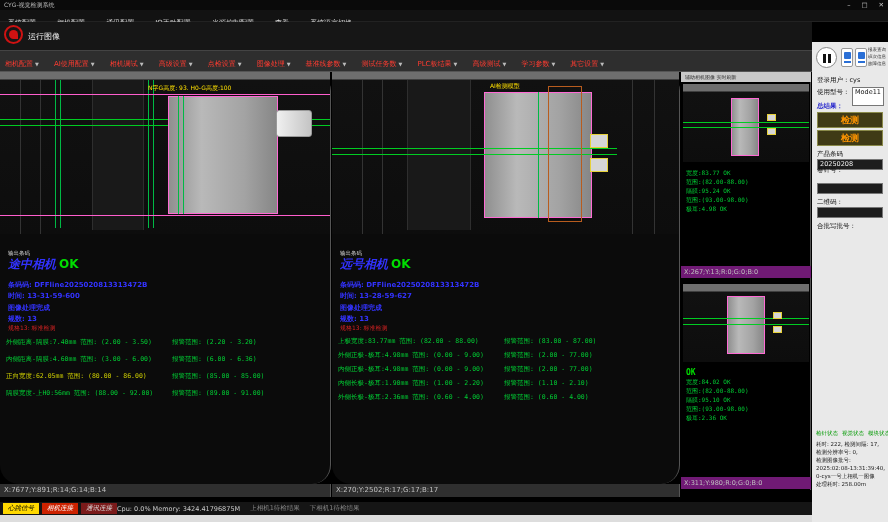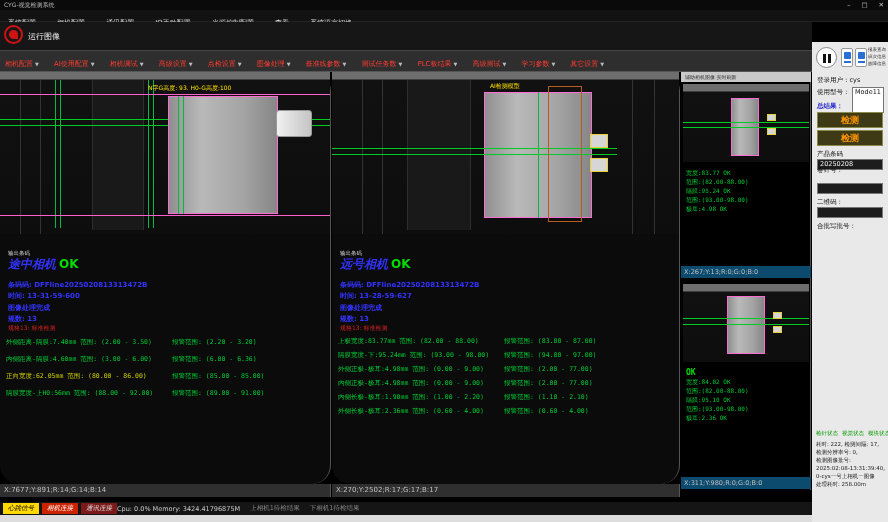--- a/index.html
+++ b/index.html
@@ -47,21 +47,21 @@
   .mrow .a { margin-left:4px; }
   .mrow .warn { color:#cccc00; }
   .rowh17 .mrow { height:17px; }
   .rowh14 .mrow { height:14px; }
   .coordbar { background:#2f2f2f; color:#c0c0c0; font-size:7px; line-height:13px; padding-left:4px; border-right:1px solid #555; }
 
   
   .thumbcol { left:681px; top:72px; width:130px; height:418px; background:#000; border-right:1px solid #555; }
   .auxhdr { position:absolute; left:0; top:0; width:130px; height:10px; background:#c9c9c9; color:#333; font-size:5px; line-height:10px; padding-left:4px; }
   .tlines { position:absolute; color:#00cc33; font-size:6px; line-height:9px; font-family:"DejaVu Sans Mono", monospace; }
-  .tcoord { position:absolute; left:0; width:130px; height:12px; background:#0c4a6e; color:#c0c0c0; font-size:6.5px; line-height:12px; padding-left:3px; }
+  .tcoord { position:absolute; left:0; width:130px; height:12px; background:#701a75; color:#c0c0c0; font-size:6.5px; line-height:12px; padding-left:3px; }
   .tok { color:#00dd00; font-weight:bold; font-size:8px; }
 
   
   .rightpanel { left:812px; top:42px; width:76px; height:480px; background:#e9e9e9; color:#111; }
   .pausebtn { position:absolute; left:4px; top:5px; width:21px; height:21px; background:#fff; border:1px solid #888; border-radius:50%; cursor:pointer; }
   .pausebtn i { position:absolute; top:6px; width:3px; height:9px; background:#111; }
   .pausebtn i:first-child { left:6px; } .pausebtn i:last-child { left:11px; }
   .toolbtn { position:absolute; width:12px; height:19px; background:#fff; border:1px solid #999; border-radius:2px; cursor:pointer; }
   .toolbtn i { position:absolute; left:2px; top:3px; width:7px; height:7px; background:#2a6fd6; border-radius:1px; }
   .toolbtn u { position:absolute; left:2px; top:12px; width:7px; height:2px; background:#2a6fd6; }
@@ -204,24 +204,20 @@
     <div class="bline" style="left:8px;top:219px;">时间: 13-28-59-627</div>
     <div class="bline" style="left:8px;top:231px;">图像处理完成</div>
     <div class="bline" style="left:8px;top:242px;">规数: 13</div>
     <div class="rline" style="left:8px;top:252px;">规格13: 标准检测</div>
     <div class="mrows rowh14" style="top:265px;">
       <div class="mrow">
           <span class="m">上极宽度:83.77mm 范围: (82.00 - 88.00)</span>
           <span class="a">报警范围: (83.00 - 87.00)</span>
         </div>
       <div class="mrow">
-          <span class="m">隔膜宽度-下:95.24mm 范围: (93.00 - 98.00)</span>
-          <span class="a">报警范围: (94.00 - 97.00)</span>
-        </div>
-      <div class="mrow">
           <span class="m">外侧正极-极耳:4.98mm 范围: (0.00 - 9.00)</span>
           <span class="a">报警范围: (2.00 - 77.00)</span>
         </div>
       <div class="mrow">
           <span class="m">内侧正极-极耳:4.98mm 范围: (0.00 - 9.00)</span>
           <span class="a">报警范围: (2.00 - 77.00)</span>
         </div>
       <div class="mrow">
           <span class="m">内侧长极-极耳:1.90mm 范围: (1.00 - 2.20)</span>
           <span class="a">报警范围: (1.10 - 2.10)</span>
@@ -288,21 +284,21 @@
     <div class="queries">
       <div>报表查询</div>
       <div>班次信息</div>
       <div>故障信息</div>
     </div>
 
     <div class="fld" style="left:5px;top:34px;">
       <span>登录用户：</span><span>cys</span>
     </div>
     <div class="fld" style="left:5px;top:46px;">使用型号：</div>
-    <div class="valbox" style="left:40px;top:45px;width:32px;height:26px;background:#fff;color:#111;">Mode11</div>
+    <div class="valbox" style="left:40px;top:45px;width:32px;height:19px;background:#fff;color:#111;">Mode11</div>
     <div class="fld fldblue" style="left:5px;top:60px;">总结果：</div>
     <div class="sbox" style="top:70px;">检测</div>
     <div class="sbox" style="top:88px;">检测</div>
 
     <div class="fld" style="left:5px;top:108px;">产品条码</div>
     <div class="valbox" style="left:5px;top:117px;width:66px;height:11px;">20250208</div>
     <div class="fld" style="left:5px;top:124px;text-align:center;">卷针号：</div>
     <div class="valbox" style="left:5px;top:141px;width:66px;height:11px;"></div>
     <div class="fld" style="left:5px;top:156px;">二维码：</div>
     <div class="valbox" style="left:5px;top:165px;width:66px;height:11px;"></div>

